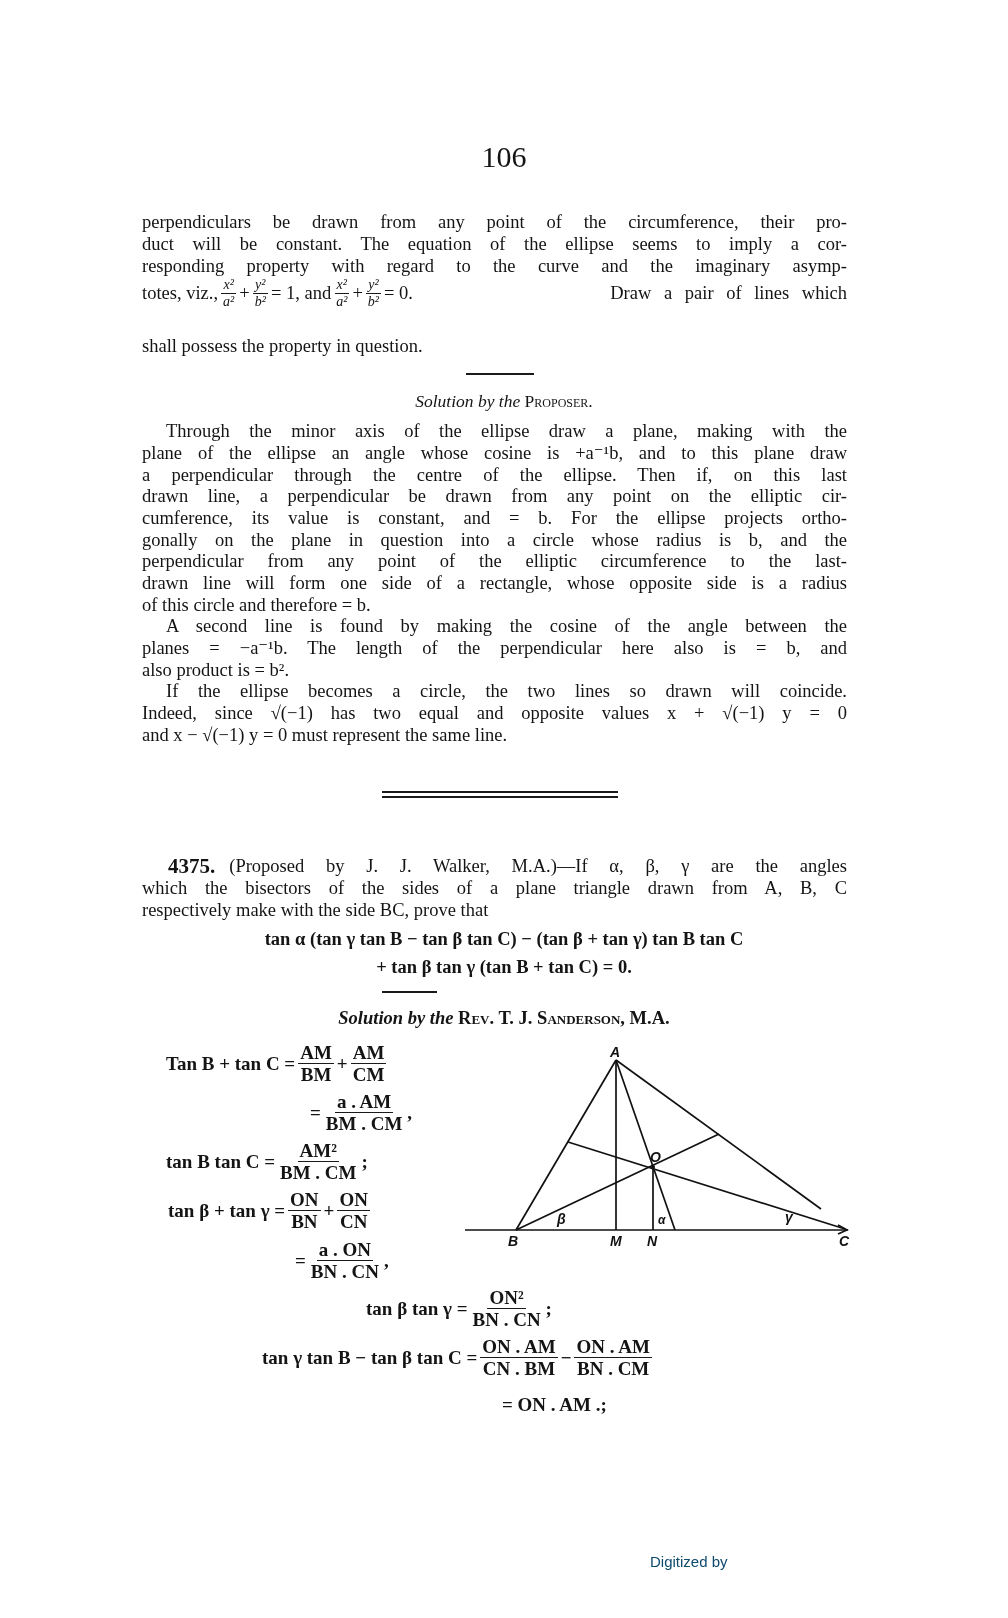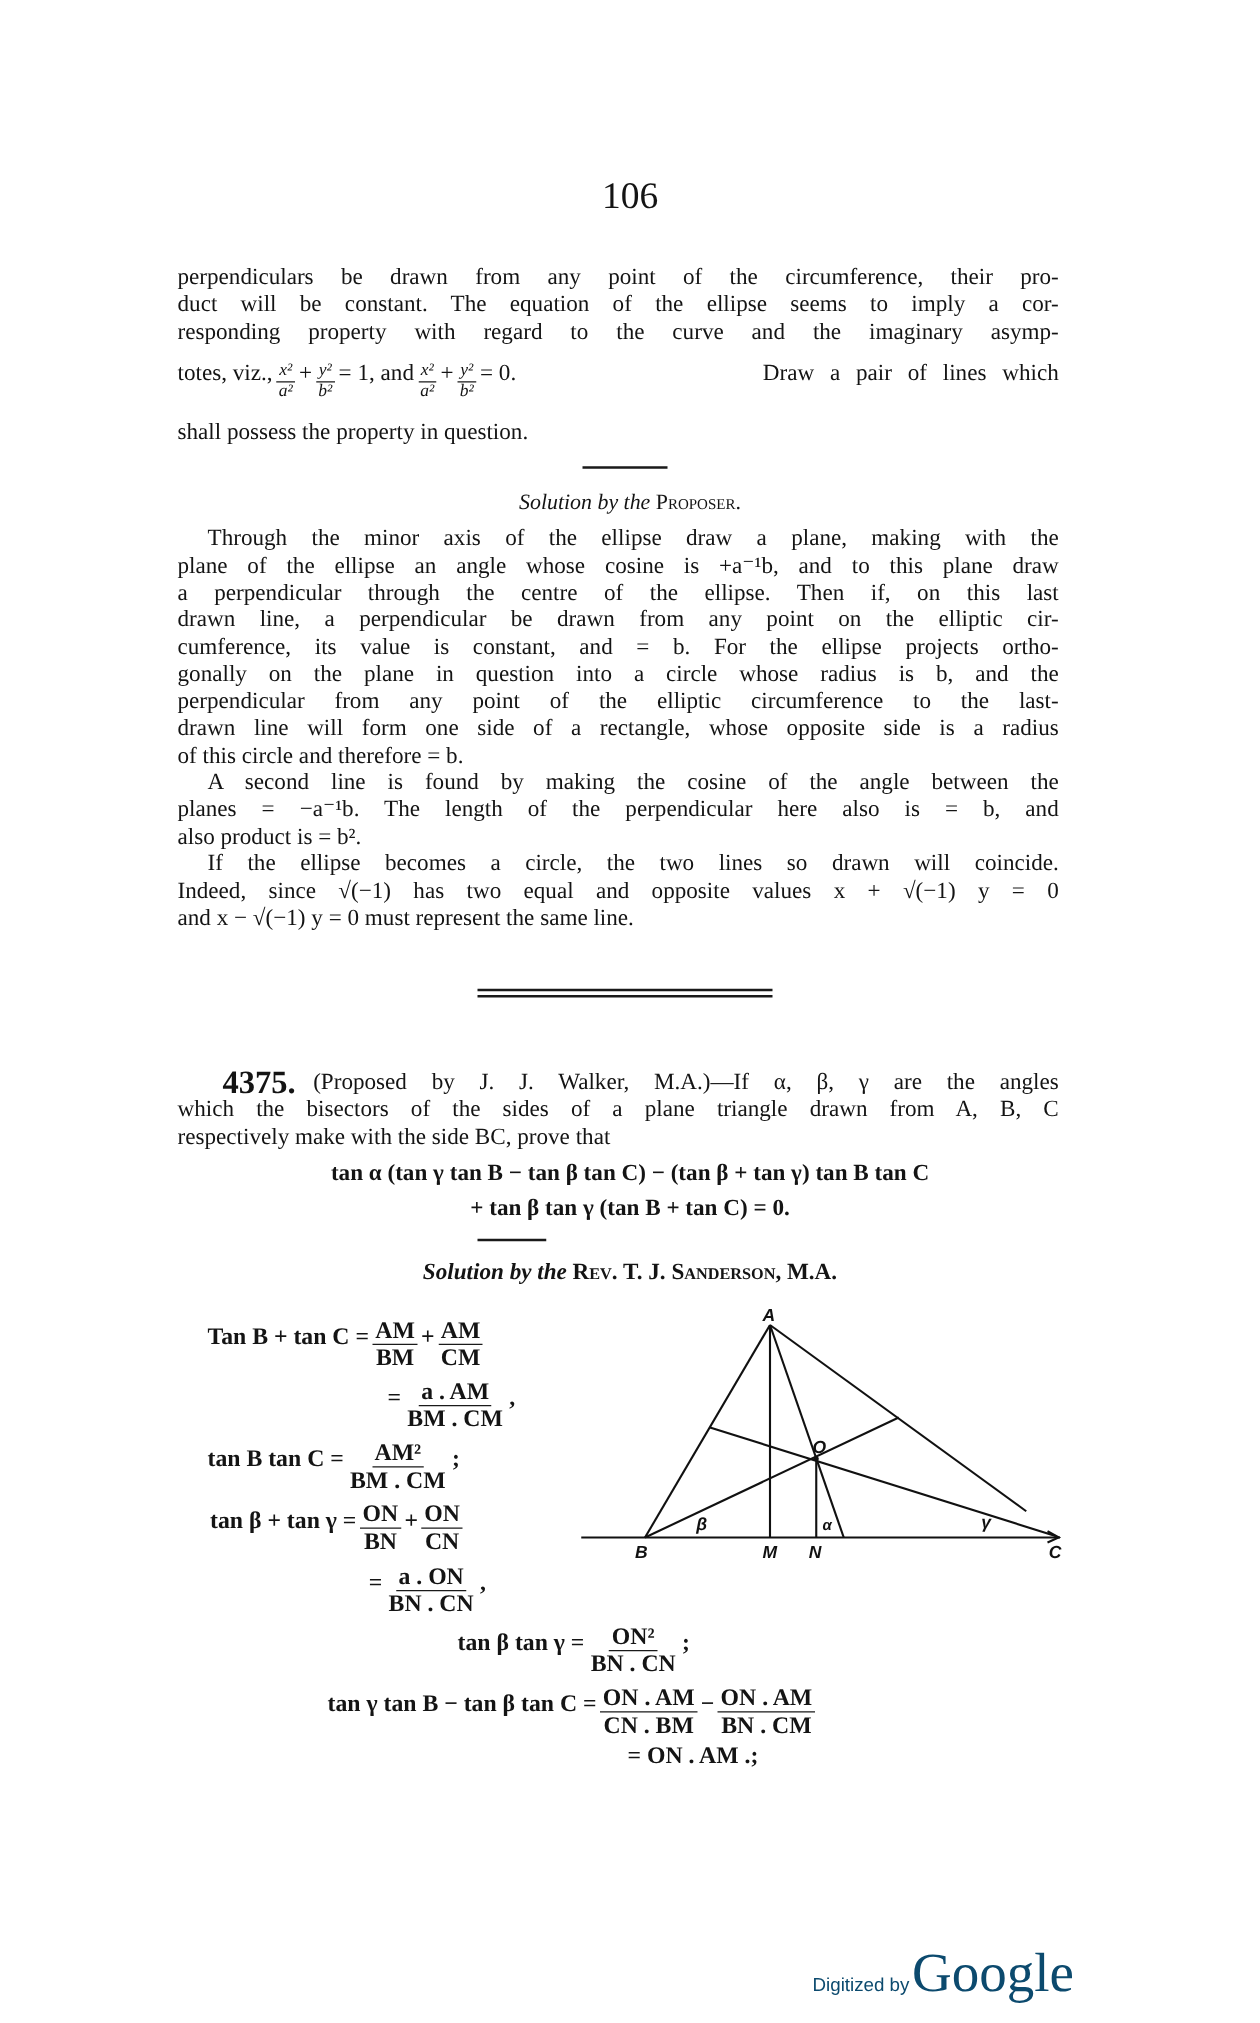--- a/index.html
+++ b/index.html
@@ -11,21 +11,21 @@
           white-space: nowrap; text-align: justify; text-align-last: justify; }
   .line.last { text-align-last: left; }
   .line.indent { left: 166px; width: 681px; }
   .center { position: absolute; left: 0; width: 1008px; text-align: center; font-size: 18.5px; white-space: nowrap; }
   .it { font-style: italic; }
   .sc { font-variant: small-caps; }
   .bold { font-weight: bold; }
   .rule { position: absolute; background: #1a1a1a; }
   .frac { display: inline-flex; flex-direction: column; align-items: center; vertical-align: middle;
           line-height: 1; margin: 0 3px; }
-  .frac .num { border-bottom: 1.5px solid #1a1a1a; padding: 0 2px 1px; margin-top: 12px; }
+  .frac .num { border-bottom: 1.5px solid #1a1a1a; padding: 0 2px 1px; }
   .frac .den { padding: 1px 2px 0; }
   .small-frac { font-size: 14px; }
   .eq { position: absolute; font-size: 19px; font-weight: bold; white-space: nowrap; display: flex; align-items: center; }
   .eq .frac { font-weight: bold; }
   .watermark { position: absolute; left: 650px; top: 1553px; color: #0c4a6e;
                font-family: "Liberation Sans", sans-serif; display: flex; align-items: baseline; }
   .watermark .dig { font-size: 15px; margin-right: 2px; }
   .watermark .g { font-family: "Liberation Serif", serif; font-size: 44px; }
   svg text { font-family: "Liberation Sans", sans-serif; font-weight: bold; font-style: italic; font-size: 14px; fill: #111; }
 </style>
@@ -85,21 +85,21 @@
 <div class="line" style="top:637px">planes = −a⁻¹b.  The length of the perpendicular here also is = b, and</div>
 <div class="line last" style="top:659px">also product is = b².</div>
 <div class="line indent" style="top:680px">If the ellipse becomes a circle, the two lines so drawn will coincide.</div>
 <div class="line" style="top:702px">Indeed, since √(−1) has two equal and opposite values x + √(−1) y = 0</div>
 <div class="line last" style="top:724px">and x − √(−1) y = 0 must represent the same line.</div>
 
 <div class="rule" style="left:382px; top:791px; width:236px; height:2px;"></div>
 <div class="rule" style="left:382px; top:796px; width:236px; height:2px;"></div>
 
 <div class="abs" style="left:168px; top:855px; width:679px; font-size:18.5px; line-height:22px; display:flex; justify-content:space-between;">
-  <span class="bold" style="font-size:26px;margin-left:10px;">4375.</span>
+  <span class="bold" style="font-size:21px;">4375.</span>
   <span style="flex:1; margin-left:14px; text-align:justify; text-align-last:justify;">(Proposed by J. J. Walker, M.A.)—If α, β, γ are the angles</span>
 </div>
 <div class="line" style="top:877px">which the bisectors of the sides of a plane triangle drawn from A, B, C</div>
 <div class="line last" style="top:899px">respectively make with the side BC, prove that</div>
 
 <div class="center bold" style="top:929px; font-size:18.5px;">tan α (tan γ tan B − tan β tan C) − (tan β + tan γ) tan B tan C</div>
 <div class="center bold" style="top:957px; font-size:18.5px;">+ tan β tan γ (tan B + tan C) = 0.</div>
 
 <div class="rule" style="left:382px; top:991px; width:55px; height:2px;"></div>
 
@@ -200,14 +200,13 @@
   <text x="610" y="1246">M</text>
   <text x="647" y="1246">N</text>
   <text x="650" y="1162">O</text>
   <text x="557" y="1224">β</text>
   <text x="785" y="1222">γ</text>
   <text x="658" y="1224" style="font-size:12px">α</text>
 </svg>
 
 <div class="watermark">
   <span class="dig">Digitized by</span>
-  <span class="g">Google</span>
 </div>
 
 </body></html>

